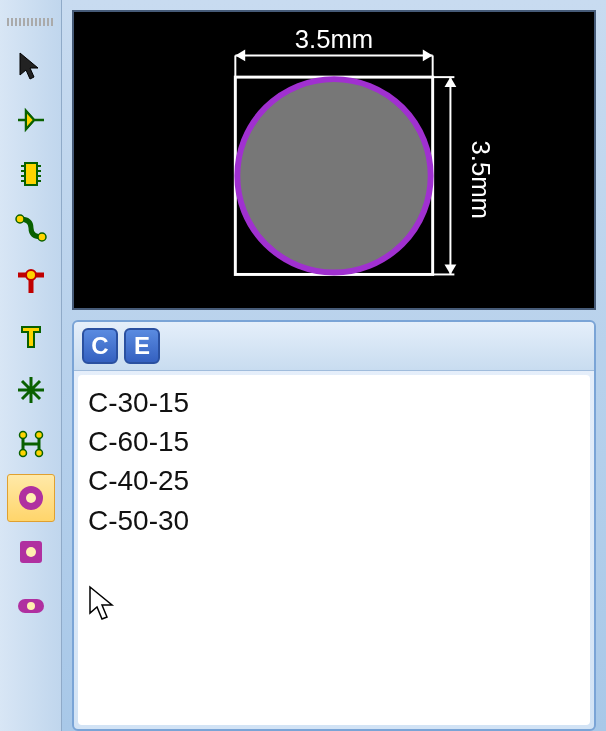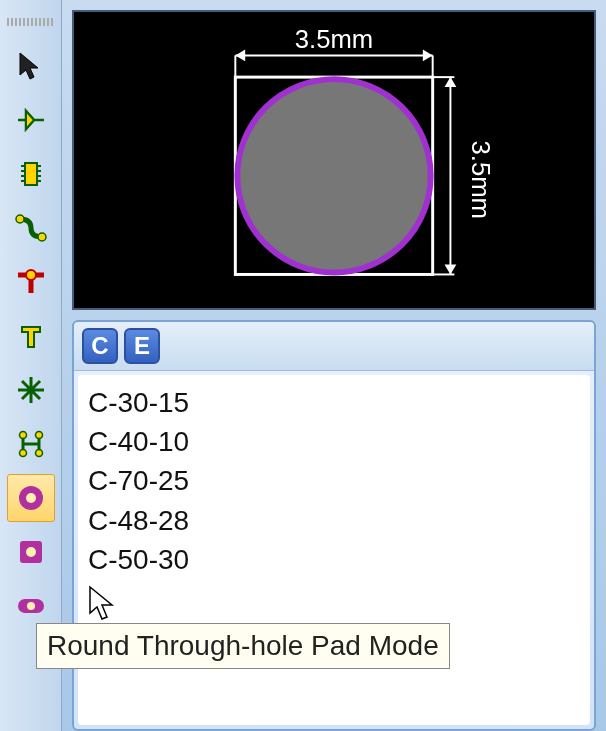--- a/index.html
+++ b/index.html
@@ -242,25 +242,23 @@
     </svg>
   </div>
 
   <div class="list-panel">
     <div class="list-header">
       <div class="ce-btn">C</div>
       <div class="ce-btn">E</div>
     </div>
     <div class="list-body">
       <div class="list-item">C-30-15</div>
-      <div class="list-item">C-40-10</div>
-      <div class="list-item">C-70-25</div>
-      <div class="list-item">C-48-28</div>
+      <div class="list-item">C-60-15</div>
+      <div class="list-item">C-40-25</div>
       <div class="list-item">C-50-30</div>
     </div>
   </div>
 
-  <div class="tooltip">Round Through-hole Pad Mode</div>
 
   <svg class="cursor-overlay" width="34" height="40">
     <path d="M2 2 L2 28 L9 22 L14 34 L19 32 L14 20 L24 20 Z" fill="#fff" stroke="#000" stroke-width="1.5"></path>
   </svg>
 </div>
 
 </body></html>

